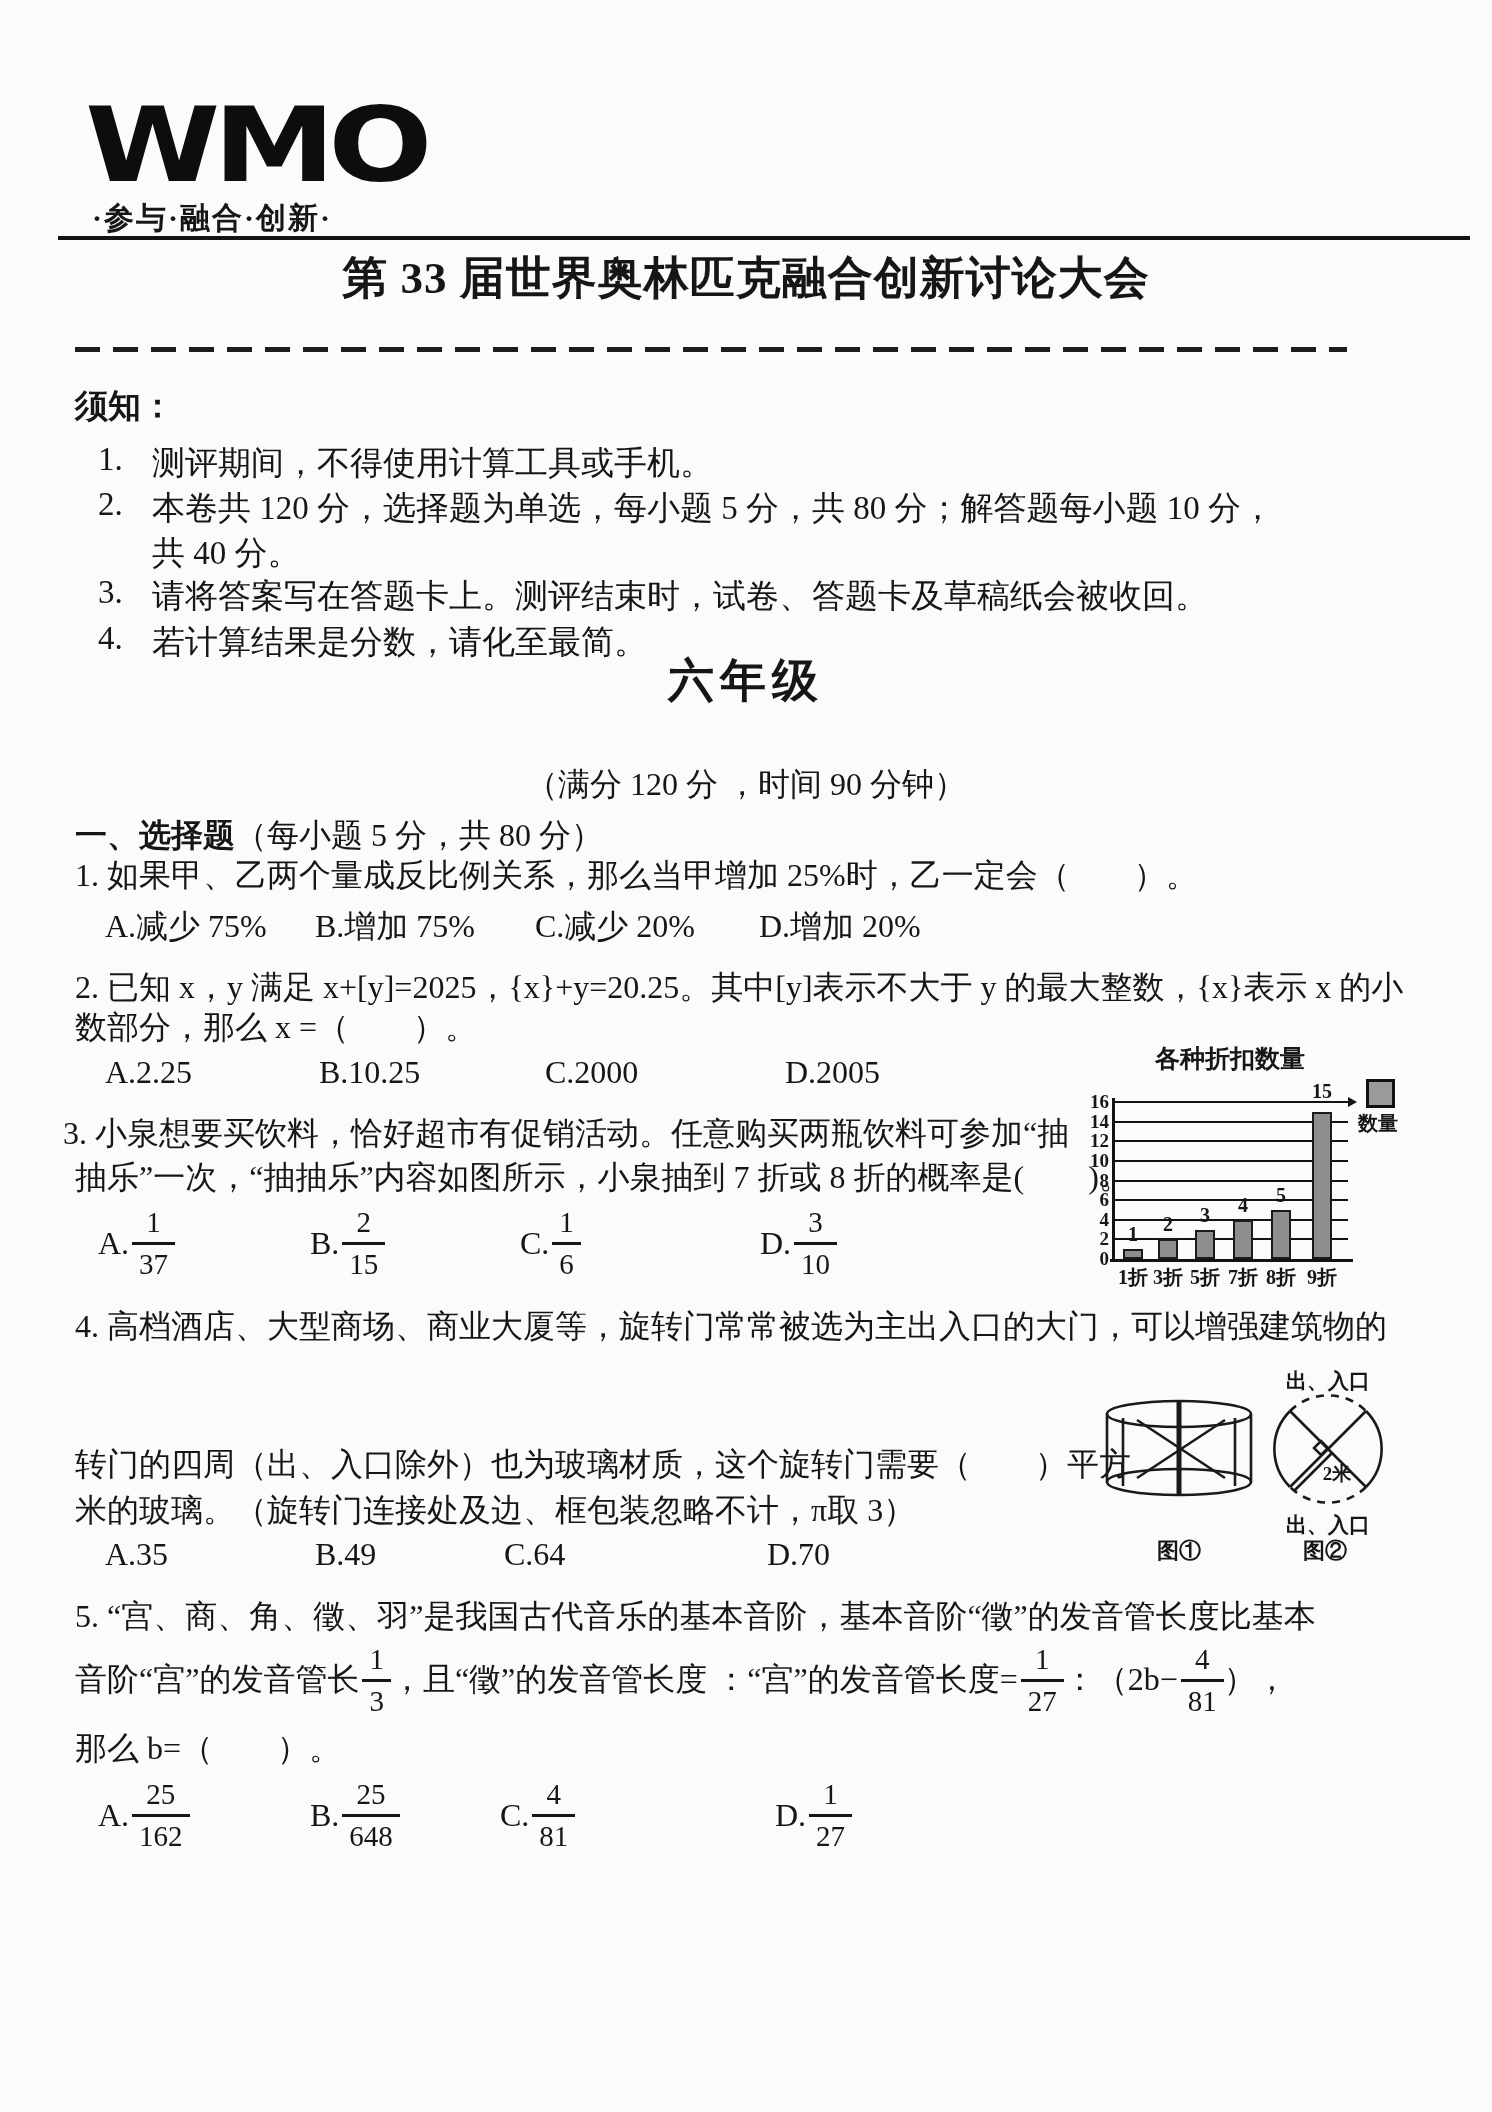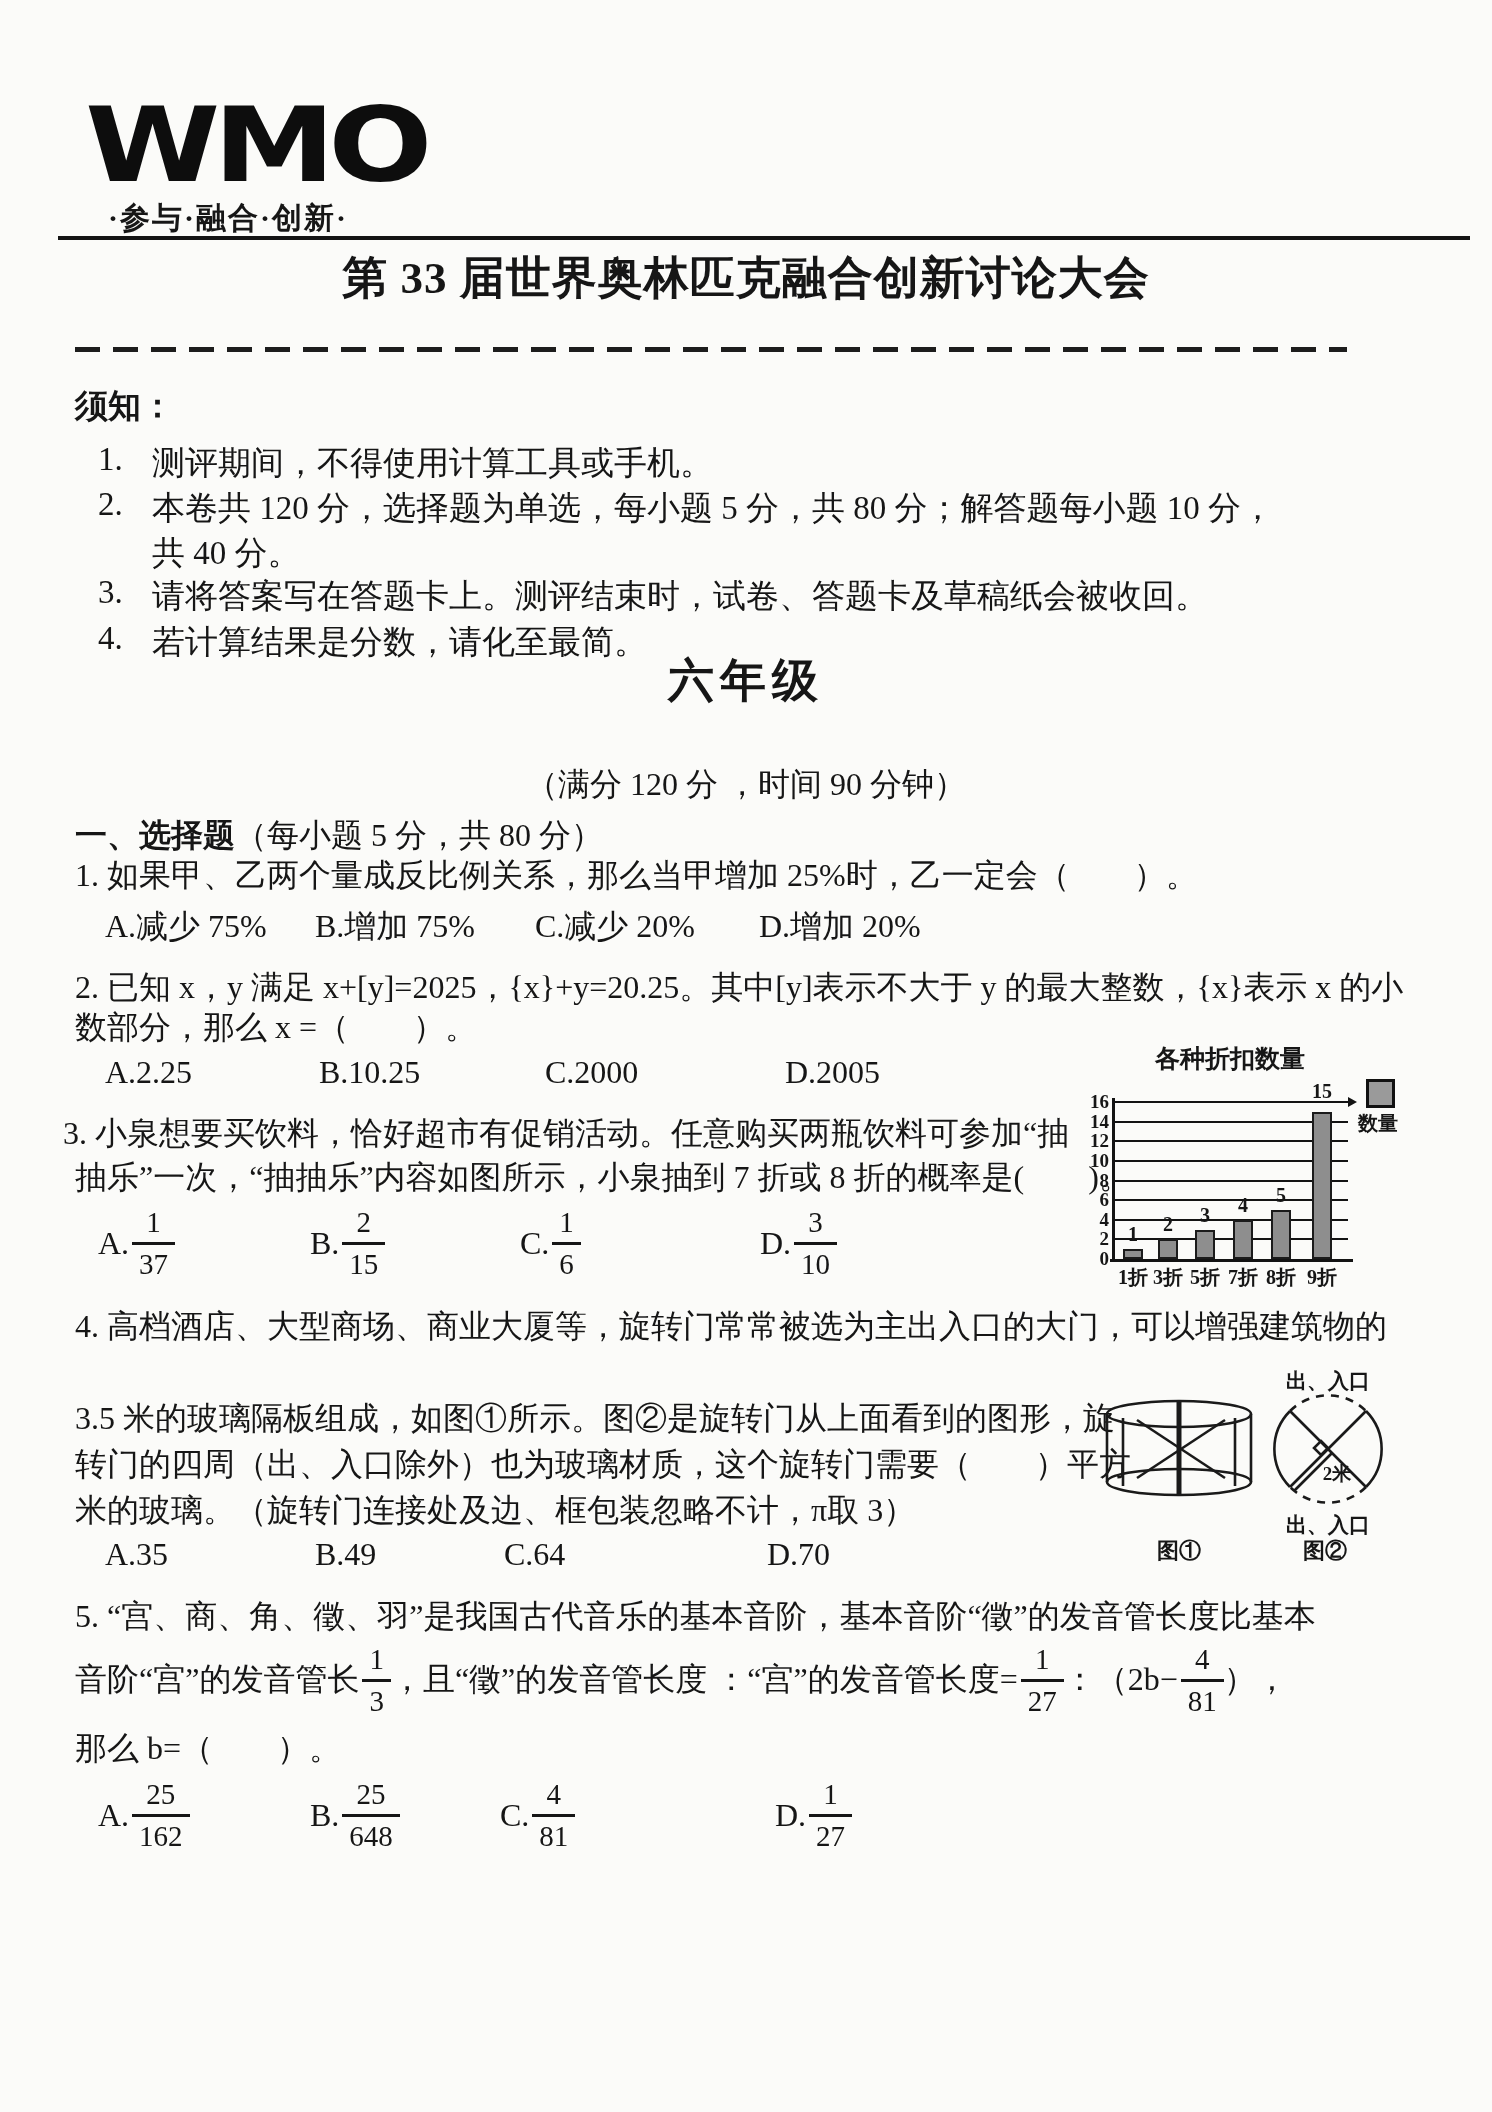--- a/index.html
+++ b/index.html
@@ -65,21 +65,21 @@
   
   #doorfig { left:1085px; top:1358px; width:345px; height:212px; }
   #doorfig text { font-family:"Liberation Serif","DejaVu Serif",serif; font-weight:bold; fill:#161616; }
 </style>
 </head>
 <body>
 
 <div class="page">
 
   <div class="abs logo" style="left:85px; top:96px;">WMO</div>
-  <div class="abs slogan" style="left:92px; top:198px;margin-left:16px;">·参与·融合·创新·</div>
+  <div class="abs slogan" style="left:92px; top:198px;">·参与·融合·创新·</div>
   <div class="abs rule1"></div>
   <div class="line center title">第 33 届世界奥林匹克融合创新讨论大会</div>
   <div class="abs dashrule"></div>
 
   <div class="line notice-head" style="left:75px; top:386px;">须知：</div>
 
   <div class="nitem" style="top:441px;">
     <div class="nnum">1.</div>
     <div class="nlines">
         <div>测评期间，不得使用计算工具或手机。</div>
@@ -153,21 +153,20 @@
     <div class="fopt" style="left:760px;">
       <span>D.</span>
       <span class="frac">
           <span class="fnum">3</span>
           <span class="fden">10</span>
         </span>
     </div>
   </div>
 
   <div class="line" style="left:75px; top:1306px;">4. 高档酒店、大型商场、商业大厦等，旋转门常常被选为主出入口的大门，可以增强建筑物的</div>
-  <div class="line" style="left:75px; top:1398px;">3.5 米的玻璃隔板组成，如图①所示。图②是旋转门从上面看到的图形，旋</div>
   <div class="line" style="left:75px; top:1444px;">转门的四周（出、入口除外）也为玻璃材质，这个旋转门需要（　　）平方</div>
   <div class="line" style="left:75px; top:1490px;">米的玻璃。（旋转门连接处及边、框包装忽略不计，π取 3）</div>
   <div class="optrow" style="top:1536px;">
     <span style="left:98px;">A.35</span>
     <span style="left:308px;">B.49</span>
     <span style="left:497px;">C.64</span>
     <span style="left:760px;">D.70</span>
   </div>
 
   <div class="line" style="left:75px; top:1596px;">5. “宫、商、角、徵、羽”是我国古代音乐的基本音阶，基本音阶“徵”的发音管长度比基本</div>

